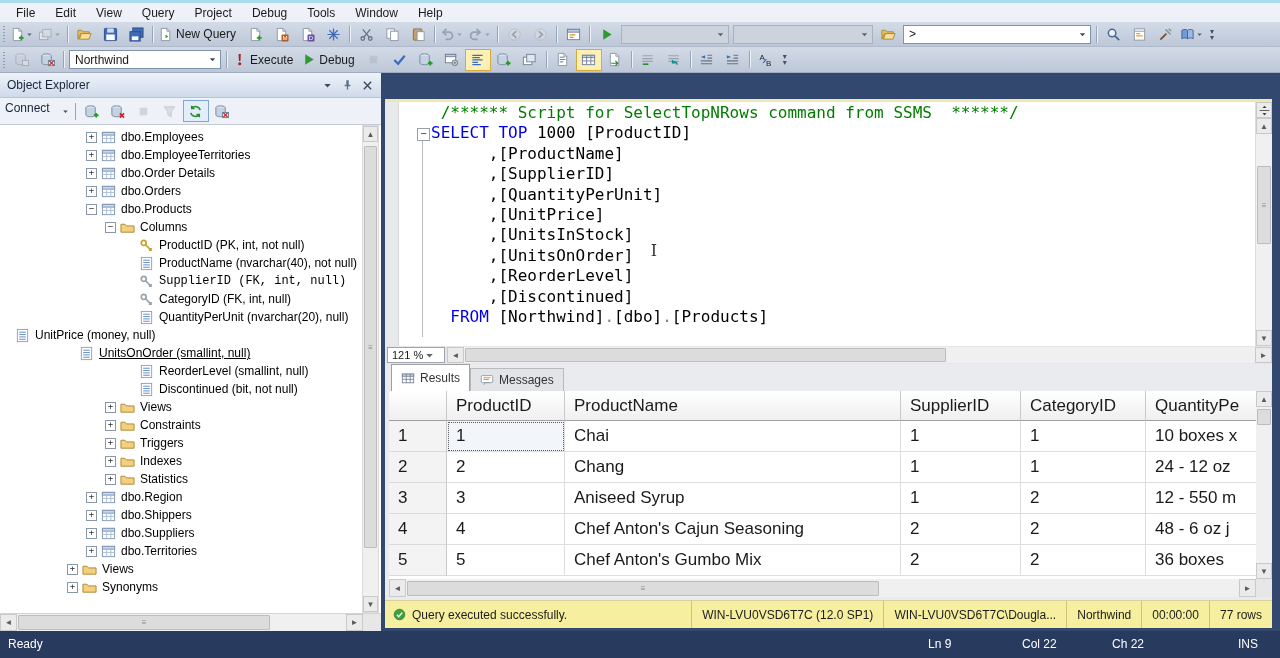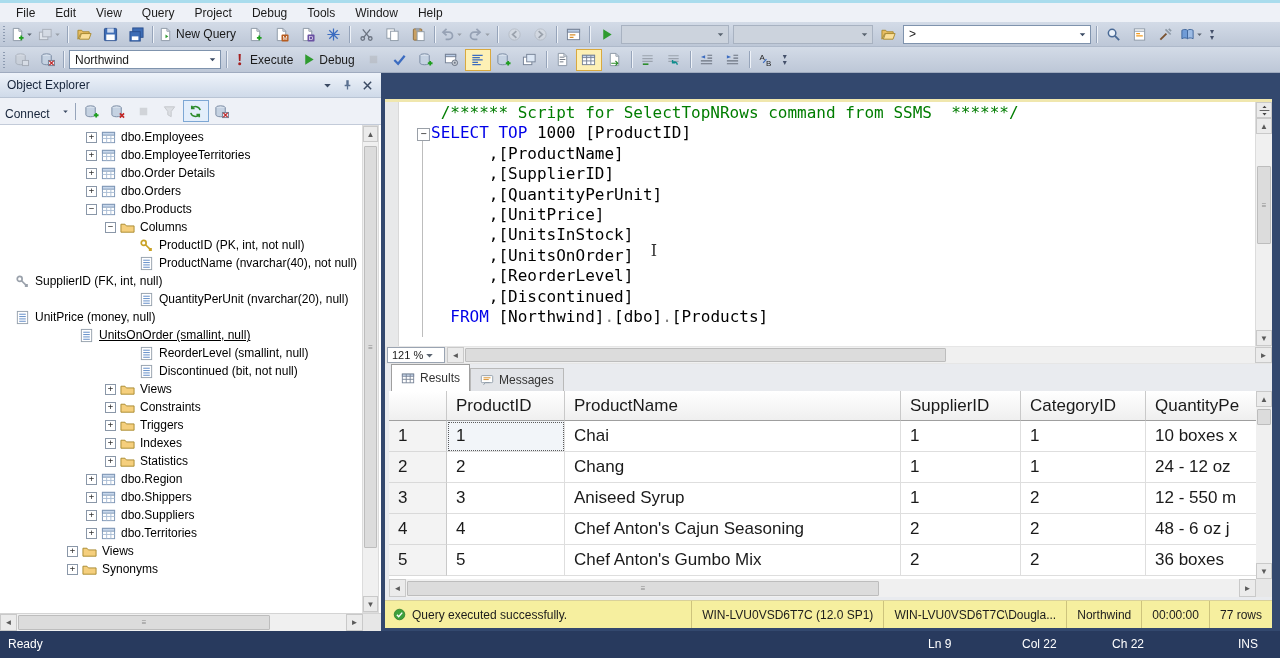--- a/index.html
+++ b/index.html
@@ -496,21 +496,21 @@
             </svg>
           </span>
         <span>
             <svg viewBox="0 0 16 16" width="13" height="13">
               <path d="M3.5 3.5l9 9M12.5 3.5l-9 9" stroke="#3a4a63" stroke-width="1.8" fill="none"></path>
             </svg>
           </span>
       </span>
     </div>
     <div class="oe-tools" id="oe-tools">
-      <span style="display:flex;align-items:flex-end;margin-right:2px;gap:11px;">
+      <span style="display:flex;align-items:flex-start;margin-right:2px;gap:11px;">
         <span>Connect</span>
         <span class="chevbox">
             <svg viewBox="0 0 16 16" width="13" height="13">
               <path d="M4 6l4 4.5L12 6z" fill="#3a4a63"></path>
             </svg>
           </span>
       </span>
     <span class="tsep"></span>
         <span class="tbtn">
           <svg viewBox="0 0 16 16" width="15" height="15">
@@ -629,29 +629,39 @@
           <div class="trow" style="padding-left: 124px;">
             <span class="texp none"></span>
             <span class="ticon">
               <svg viewBox="0 0 16 16" width="15" height="15">
                 <rect x="2.5" y="1.5" width="11" height="13" fill="#fff" stroke="#95a0ac"></rect>
                 <path d="M4.5 4.5h7M4.5 7h7M4.5 9.5h7M4.5 12h7" stroke="#5b87c5" fill="none"></path>
               </svg>
             </span>
             <span>ProductName (nvarchar(40), not null)</span>
           </div>
-          <div class="trow" style="">
+          <div class="trow" style="padding-left: 124px; font-family: Liberation Mono, monospace;">
             <span class="texp none"></span>
             <span class="ticon">
               <svg viewBox="0 0 16 16" width="15" height="15">
                 <circle cx="5" cy="5.2" r="2.6" fill="none" stroke="#9aa1ab" stroke-width="1.8"></circle>
                 <path d="M7 7.2l5.5 5.5M10.5 12.9h2.3v-2.3" fill="none" stroke="#9aa1ab" stroke-width="1.8"></path>
               </svg>
             </span>
             <span>SupplierID (FK, int, null)</span>
+          </div>
+          <div class="trow" style="padding-left: 124px;">
+            <span class="texp none"></span>
+            <span class="ticon">
+              <svg viewBox="0 0 16 16" width="15" height="15">
+                <circle cx="5" cy="5.2" r="2.6" fill="none" stroke="#9aa1ab" stroke-width="1.8"></circle>
+                <path d="M7 7.2l5.5 5.5M10.5 12.9h2.3v-2.3" fill="none" stroke="#9aa1ab" stroke-width="1.8"></path>
+              </svg>
+            </span>
+            <span>CategoryID (FK, int, null)</span>
           </div>
           <div class="trow" style="padding-left: 124px;">
             <span class="texp none"></span>
             <span class="ticon">
               <svg viewBox="0 0 16 16" width="15" height="15">
                 <rect x="2.5" y="1.5" width="11" height="13" fill="#fff" stroke="#95a0ac"></rect>
                 <path d="M4.5 4.5h7M4.5 7h7M4.5 9.5h7M4.5 12h7" stroke="#5b87c5" fill="none"></path>
               </svg>
             </span>
             <span>QuantityPerUnit (nvarchar(20), null)</span>

